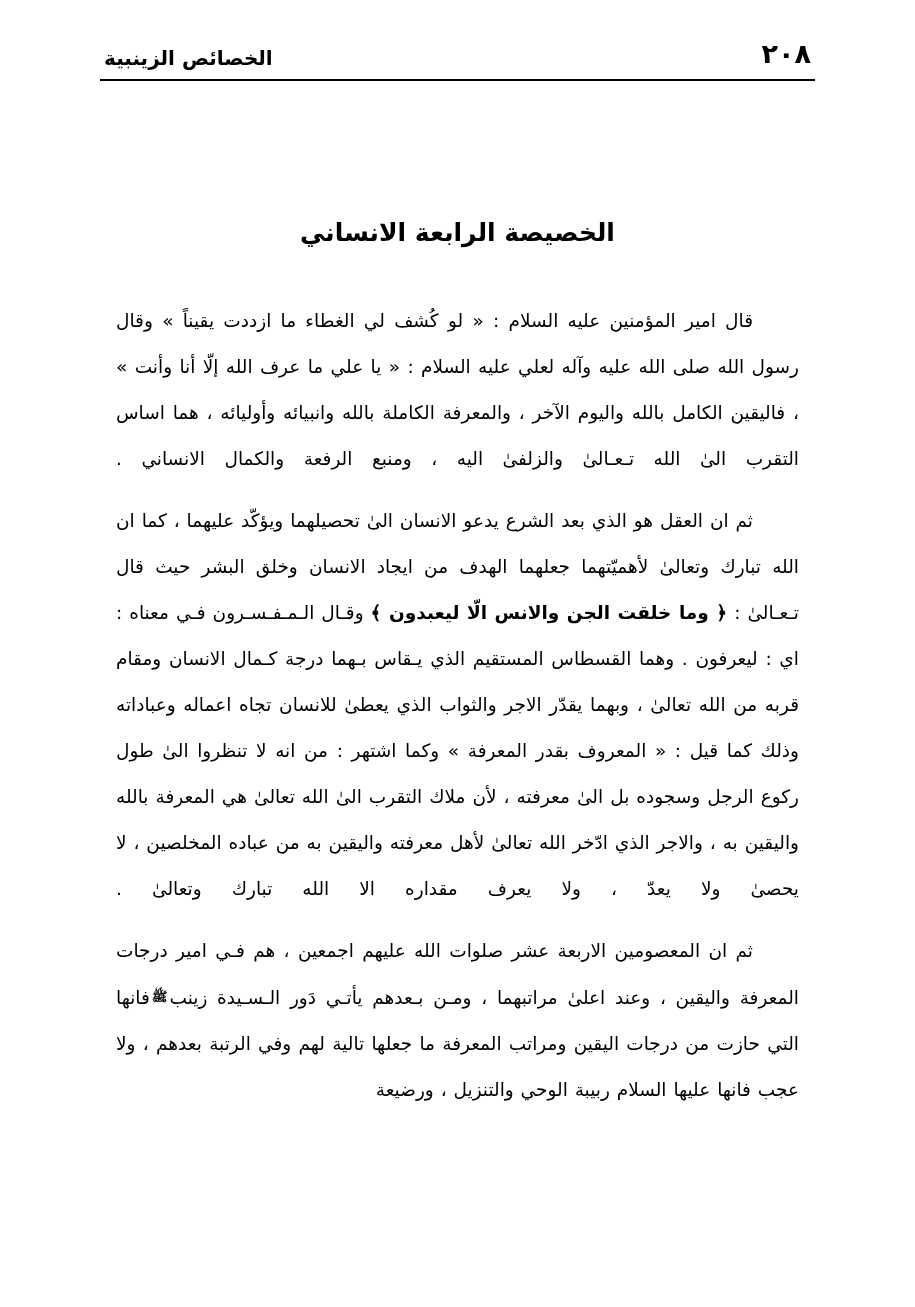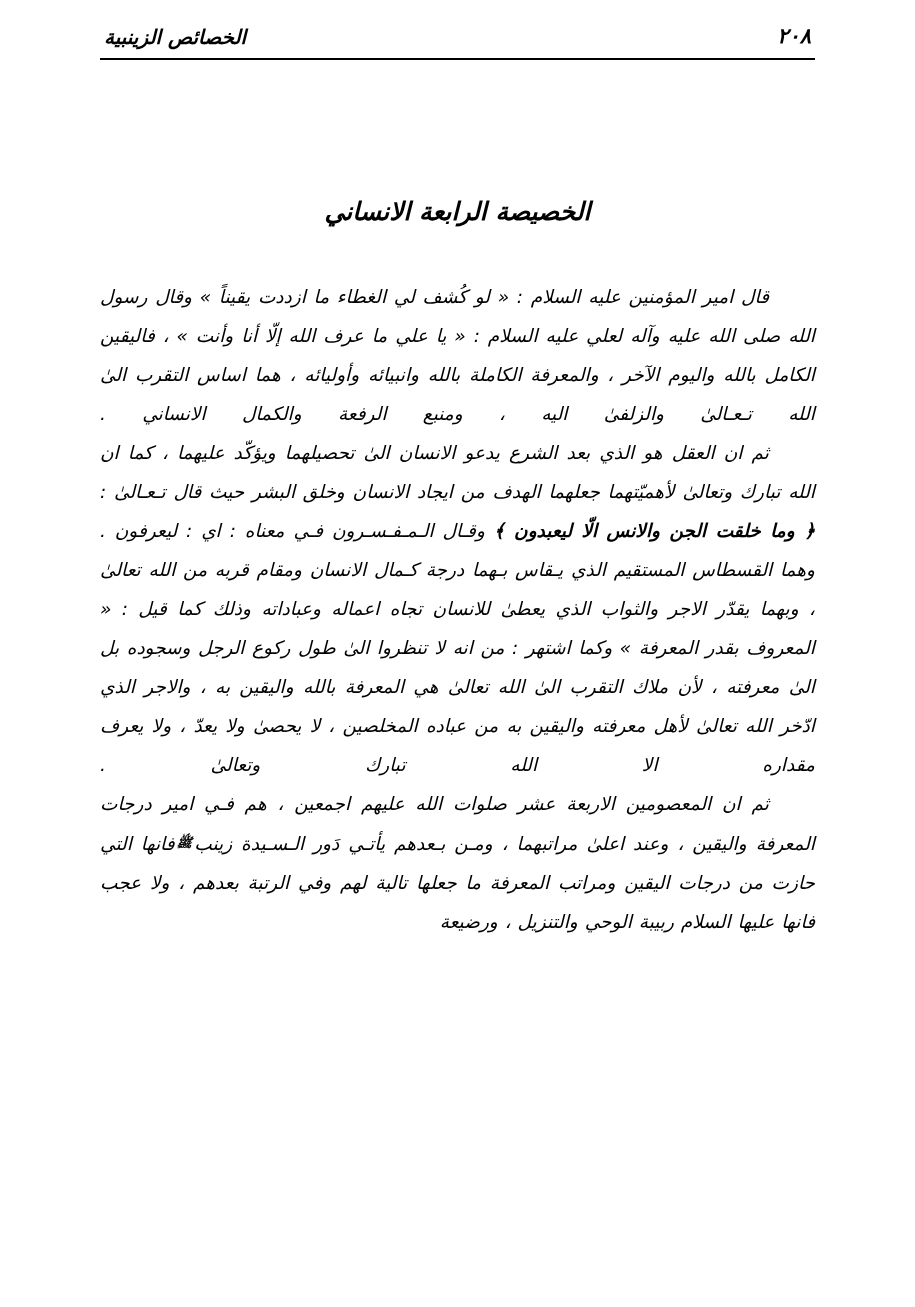--- a/index.html
+++ b/index.html
@@ -12,44 +12,43 @@
     height: 1307px;
     font-family: "DejaVu Sans", "Liberation Sans", sans-serif;
     color: #000000;
     position: relative;
     overflow: hidden;
   }
   .page {
     width: 915px;
     height: 1162px;
     box-sizing: border-box;
-    padding: 24px 100px 0 100px;
+    padding: 38px 100px 0 100px;
     position: relative;
-    font-style: italic;
   }
 
   
   .header {
     display: flex;
     flex-direction: row-reverse;
     align-items: flex-end;
     justify-content: space-between;
     direction: rtl;
     padding: 0 4px 6px 4px;
   }
   .header-title {
     font-family: "DejaVu Sans", sans-serif;
     font-size: 20px;
     font-weight: bold;
     letter-spacing: 0px;
     line-height: 1.1;
   }
   .header-pagenum {
     font-family: "DejaVu Sans", sans-serif;
-    font-size: 21px;
+    font-size: 27px;
     font-weight: bold;
     letter-spacing: 1px;
   }
   .header-rule {
     border: 0;
     border-top: 2.5px solid #000;
     margin: 4px 0 0 0;
   }
 
   
@@ -81,24 +80,24 @@
   
   .body {
     margin-top: 48px;
     direction: rtl;
     text-align: justify;
     text-align-last: justify;
   }
   .para {
     font-family: "DejaVu Sans", sans-serif;
     font-size: 18.5px;
-    line-height: 39px;
+    line-height: 46px;
     text-align: justify;
     text-align-last: justify;
-    margin: 0;
+    margin: 16px;
     word-spacing: 1px;
   }
   .para + .para {
     margin-top: 0px;
   }
   .indent {
     text-indent: 46px;
   }
   .ayah {
     font-weight: bold;

